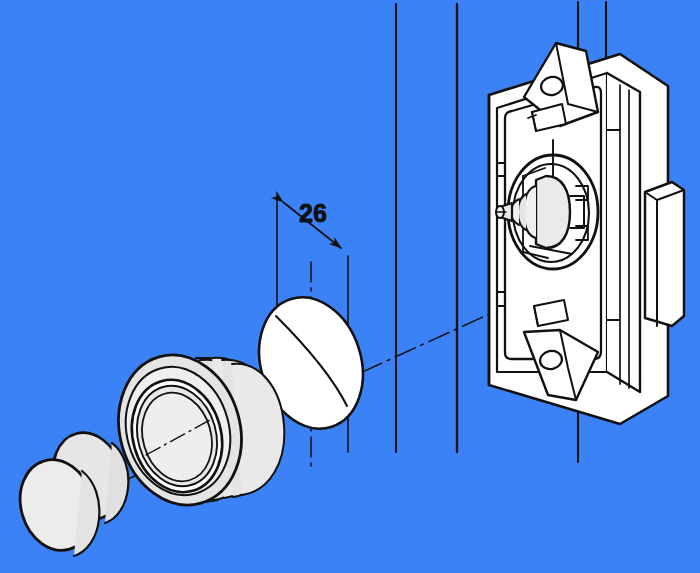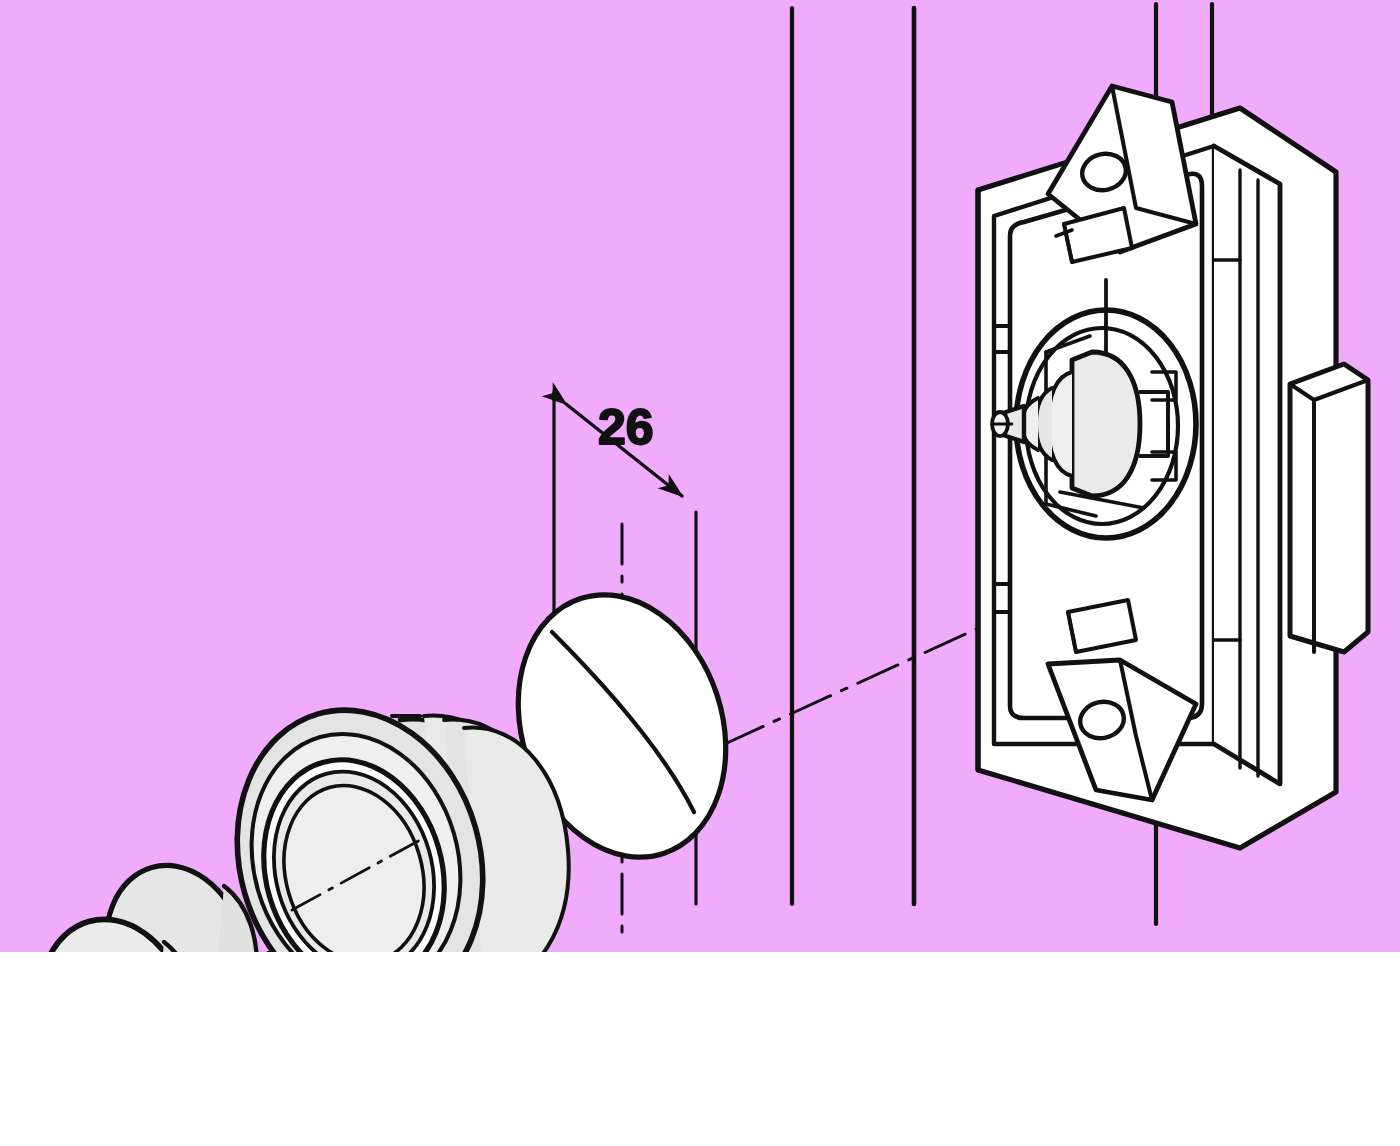--- a/index.html
+++ b/index.html
@@ -1,19 +1,19 @@
 <!DOCTYPE html>
 <html><head>
 <meta charset="utf-8">
 <style>
   html,body{margin:0;padding:0;background:#ffffff;}
   #stage{
     position:relative;
-    width:700px;height:476px;
-    background:#f0abfc;
+    width:700px;height:573px;
+    background:#3b82f6;
     overflow:hidden;
     font-family:"Liberation Sans", sans-serif;
   }
   #stage svg{display:block;}
   .dimtext{
     font-family:"Liberation Sans", sans-serif;
     font-weight:bold;
     font-size:25px;
     fill:#111111;
   }

